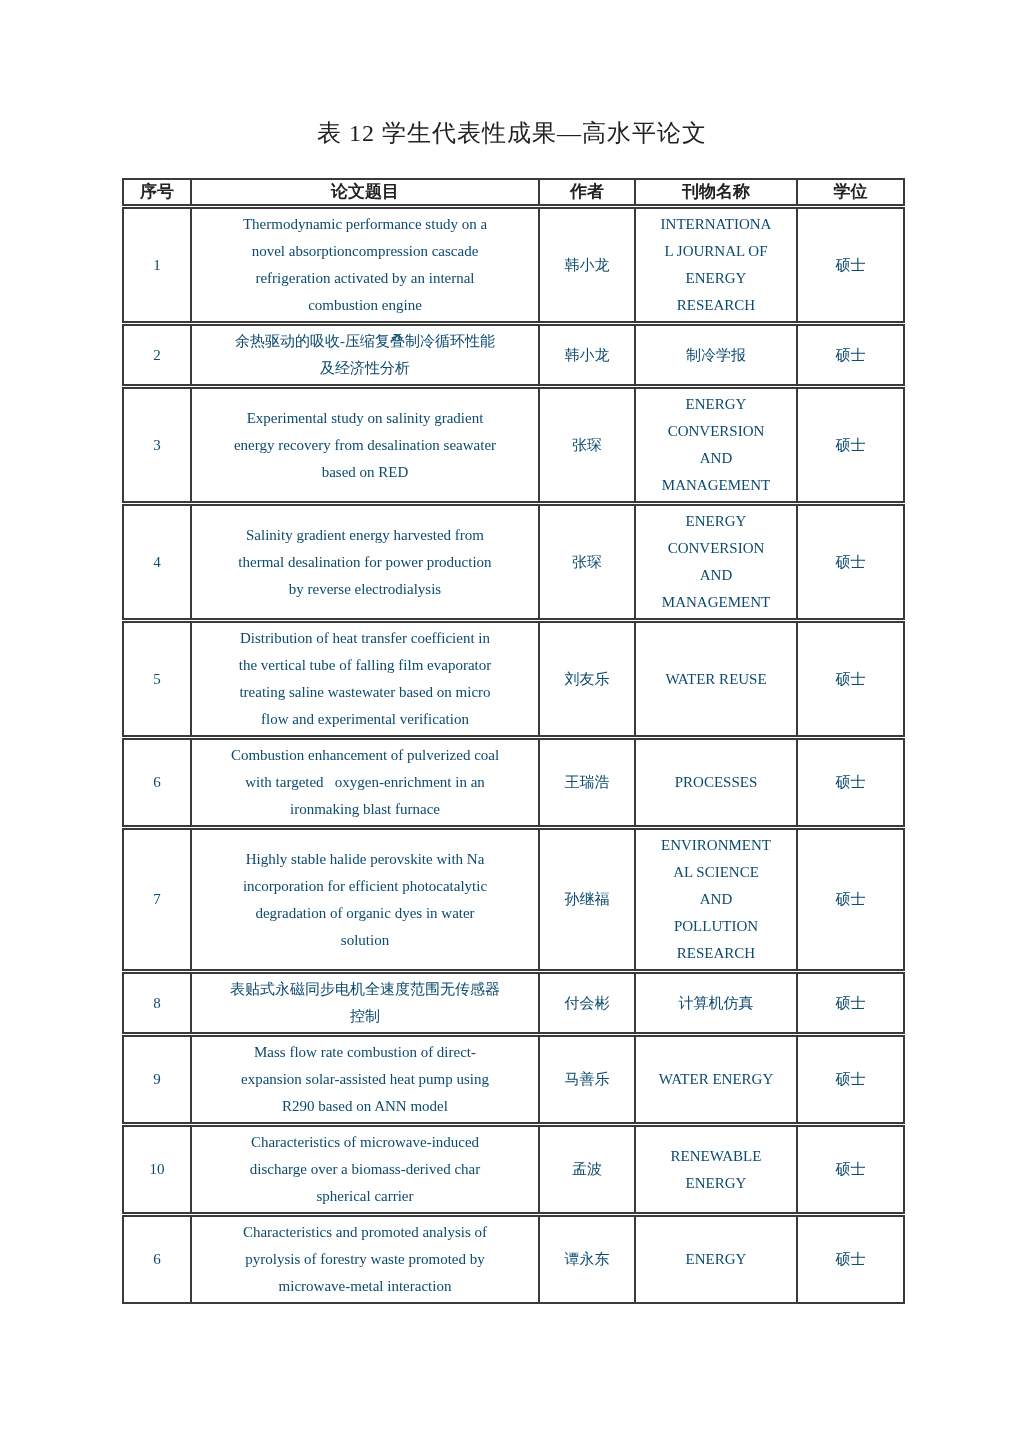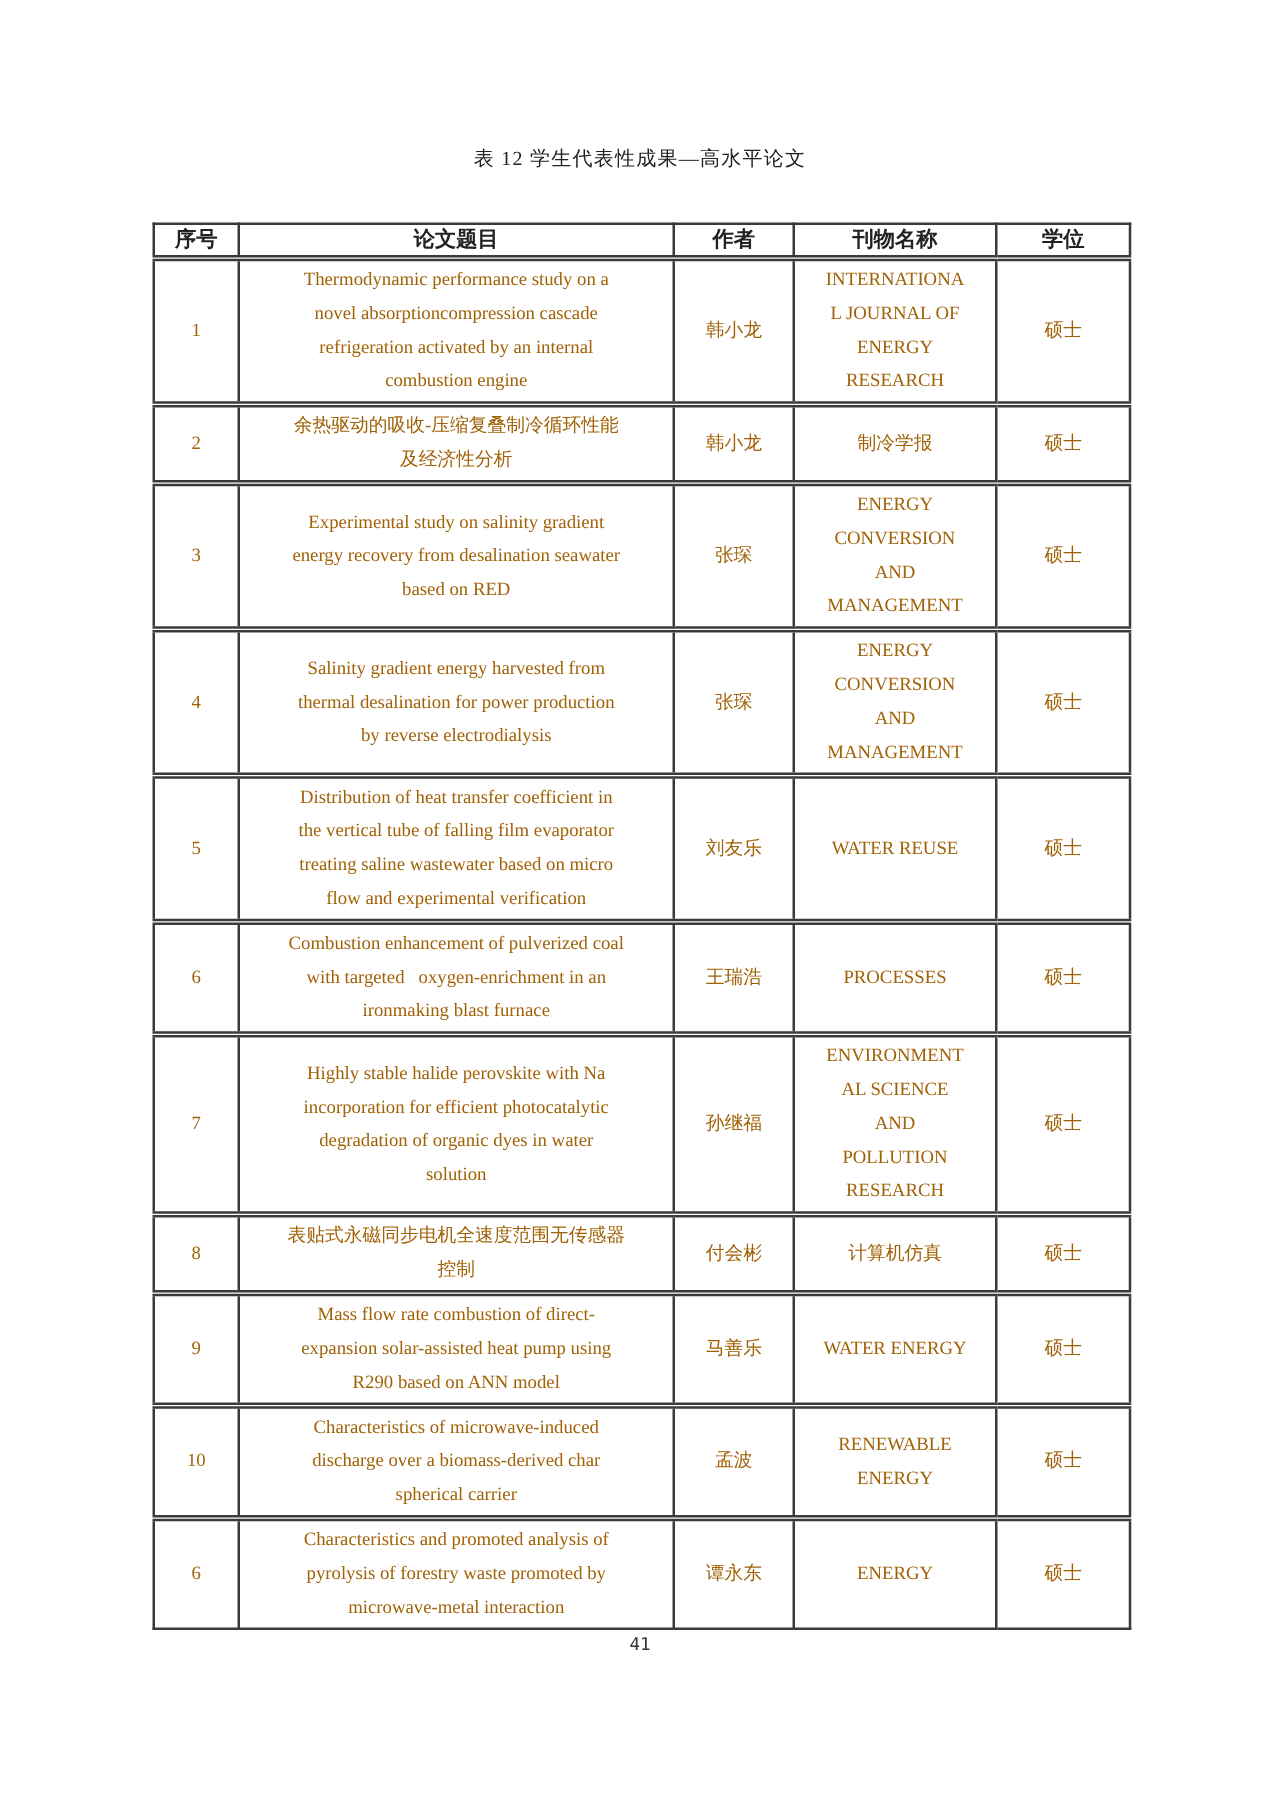--- a/index.html
+++ b/index.html
@@ -15,21 +15,21 @@
     font-family: "Liberation Serif", "DejaVu Serif", serif;
     color: #1f1f1f;
     overflow: hidden;
   }
   .doc-title {
     position: absolute;
     top: 117px;
     left: 0;
     width: 100%;
     text-align: center;
-    font-size: 16px;
+    font-size: 24px;
     letter-spacing: 1px;
     color: #222222;
   }
   table.papers {
     position: absolute;
     left: 122px;
     top: 178px;
     width: 781px;
     border-collapse: collapse;
     table-layout: fixed;
@@ -52,21 +52,21 @@
     font-size: 17px;
     font-weight: bold;
     padding: 0 4px;
     line-height: 24px;
     color: #222222;
   }
   .papers td {
     font-size: 15px;
     line-height: 27px;
     padding: 2px 6px;
-    color: #a16207;
+    color: #0c4a6e;
   }
   
   .papers tbody td {
     border-top: 5px double #3a3a3a;
   }
   .cell-pre {
     white-space: pre-wrap;
   }
   .author-cell, .degree-cell {
     font-size: 16px;
@@ -217,15 +217,14 @@
         <td class="cell-pre">Characteristics and promoted analysis of
 pyrolysis of forestry waste promoted by
 microwave-metal interaction</td>
         <td class="author-cell">谭永东</td>
         <td class="cell-pre">ENERGY</td>
         <td class="degree-cell">硕士</td>
       </tr>
     </tbody>
   </table>
 
-  <div class="page-number">41</div>
 
 </div>
 
 </body></html>

